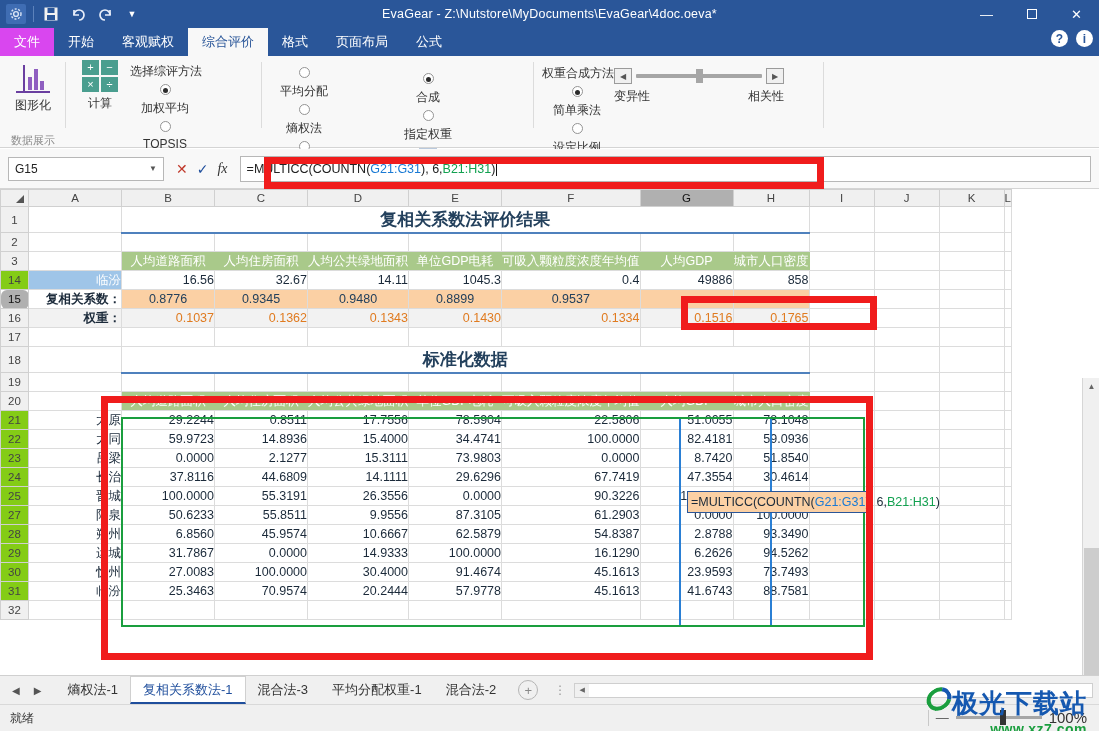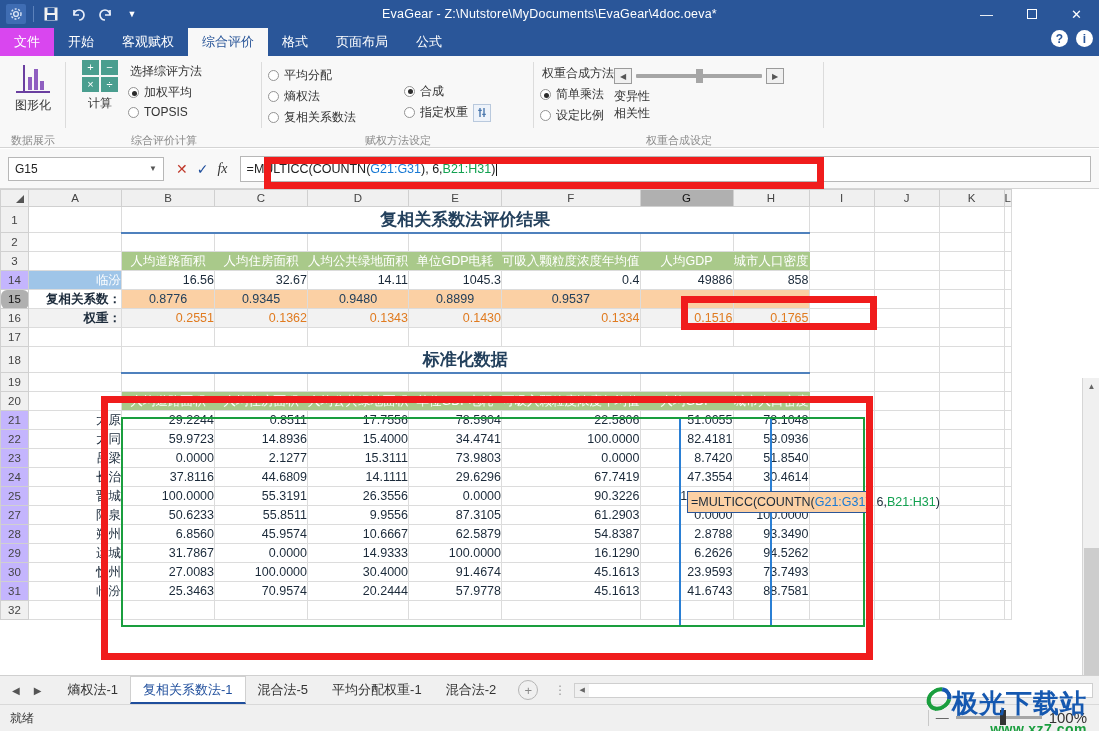--- a/index.html
+++ b/index.html
@@ -83,21 +83,21 @@
   .calcblock { width:56px; display:flex; flex-direction:column; align-items:center; }
   .calcgrid { display:grid; grid-template-columns:17px 17px; grid-gap:2px; }
   .calcgrid span {
     width:17px; height:15px; background:#4a9e8f; color:#fff; font-size:11px;
     display:flex; align-items:center; justify-content:center; line-height:1;
   }
   .calclabel { font-size:12px; color:#333; margin-top:3px; }
 
   .radiocol { display:flex; flex-direction:column; gap:2px; padding-top:2px; }
   .rowlab { font-size:12px; color:#333; padding:1px 0 1px 2px; }
-  .radio { display:flex; align-items:center; gap:5px; font-size:12px; color:#333; padding:1px 0; }
+  .radio { display:flex; align-items:center; gap:5px; font-size:12px; color:#333; padding:1px 0;flex-direction:column; }
   .rdot {
     width:11px; height:11px; border-radius:50%; border:1px solid #949494;
     background:#fff; position:relative; flex:0 0 auto;
   }
   .rdot.on::after {
     content:''; position:absolute; left:2.5px; top:2.5px; width:5px; height:5px;
     border-radius:50%; background:#2b2b2b;
   }
   .minibtn {
     width:18px; height:18px; border:1px solid #b9c9dd; background:#eef3fa;
@@ -105,21 +105,21 @@
   }
 
   .sliderwrap { display:flex; flex-direction:column; width:170px; padding-top:6px; }
   .sliderrow { display:flex; align-items:center; gap:4px; }
   .spin {
     width:18px; height:16px; border:1px solid #9b9b9b; background:#f0f0f0;
     display:flex; align-items:center; justify-content:center; font-size:8px; color:#555;
   }
   .track { flex:1; height:4px; background:#a6a6a6; position:relative; border-radius:1px; }
   .thumb { position:absolute; left:48%; top:-5px; width:7px; height:14px; background:#a6a6a6; }
-  .slidelabels { display:flex; justify-content:space-between; font-size:12px; color:#333; margin-top:4px;flex-direction:column; }
+  .slidelabels { display:flex; justify-content:space-between; font-size:12px; color:#333; margin-top:4px; }
 
   .ribbon-collapse {
     position:absolute; right:5px; top:128px; font-size:10px; color:#7a7a7a;
   }
 
   
   .fbar {
     position:absolute; left:0; top:149px; width:1099px; height:40px;
     background:#f8f8f8; border-bottom:1px solid #d4d4d4;
     display:flex; align-items:center; padding:0 8px; gap:6px;
@@ -146,21 +146,21 @@
   .gridwrap { position:absolute; left:0; top:189px; width:1099px; height:486px; background:#fff; overflow:hidden; }
   table.sheet { border-collapse:collapse; table-layout:fixed; }
   table.sheet td, table.sheet th { padding:0; margin:0; }
   .colhdr, .rowhdr {
     background:#f0f0f0; border:1px solid #d0d0d0; color:#444;
     font-size:11.5px; text-align:center; font-weight:normal; height:17px;
   }
   .colhdr.sel { background:#b0b0b0; color:#111; }
   .rowhdr { width:28px; text-align:center; }
   .rowhdr.sel { background:#b0b0b0; color:#111;border-radius:6px; }
-  .rowhdr.hi { background:#c4b5fd; }
+  .rowhdr.hi { background:#84cc16; }
   .cell {
     border-right:1px solid #dcdcdc; border-bottom:1px solid #dcdcdc;
     height:19px; font-size:12.5px; color:#1b2a3a; padding:0 4px;
     overflow:hidden; white-space:nowrap;
   }
   .num { text-align:right; }
   .rgt { text-align:right; }
   .corner {
     width:28px; height:17px; background:#f0f0f0; border:1px solid #d0d0d0; position:relative;
   }
@@ -564,21 +564,21 @@
         <td class="cell orange"></td>
         <td class="cell"></td>
             <td class="cell"></td>
         <td class="cell"></td>
             <td class="cell"></td>
       </tr>
 
       <tr>
         <th class="rowhdr">16</th>
         <td class="cell rgt" style="font-weight:bold;background:#f2f2f2;">权重：</td>
-        <td class="cell orange-w">0.2551</td>
+        <td class="cell orange-w">0.1037</td>
         <td class="cell orange-w">0.1362</td>
         <td class="cell orange-w">0.1343</td>
         <td class="cell orange-w">0.1430</td>
         <td class="cell orange-w">0.1334</td>
         <td class="cell orange-w">0.1516</td>
         <td class="cell orange-w">0.1765</td>
         <td class="cell"></td>
             <td class="cell"></td>
         <td class="cell"></td>
             <td class="cell"></td>
@@ -838,21 +838,21 @@
   <div class="redbox" style="left:681px; top:296px; width:196px; height:34px;"></div>
   <div class="redbox" style="left:101px; top:396px; width:772px; height:264px;"></div>
 
   <div class="tabbar">
     <div class="navarrows">
       <span>◀</span>
       <span>▶</span>
     </div>
     <div class="stab">熵权法-1</div>
     <div class="stab active">复相关系数法-1</div>
-    <div class="stab">混合法-5</div>
+    <div class="stab">混合法-3</div>
     <div class="stab">平均分配权重-1</div>
     <div class="stab">混合法-2</div>
     <div class="addsheet">+</div>
     <div class="dots">⋮</div>
     <div class="hscroll">
       <span class="la">◀</span>
     </div>
   </div>
 
   <div class="statusbar">

